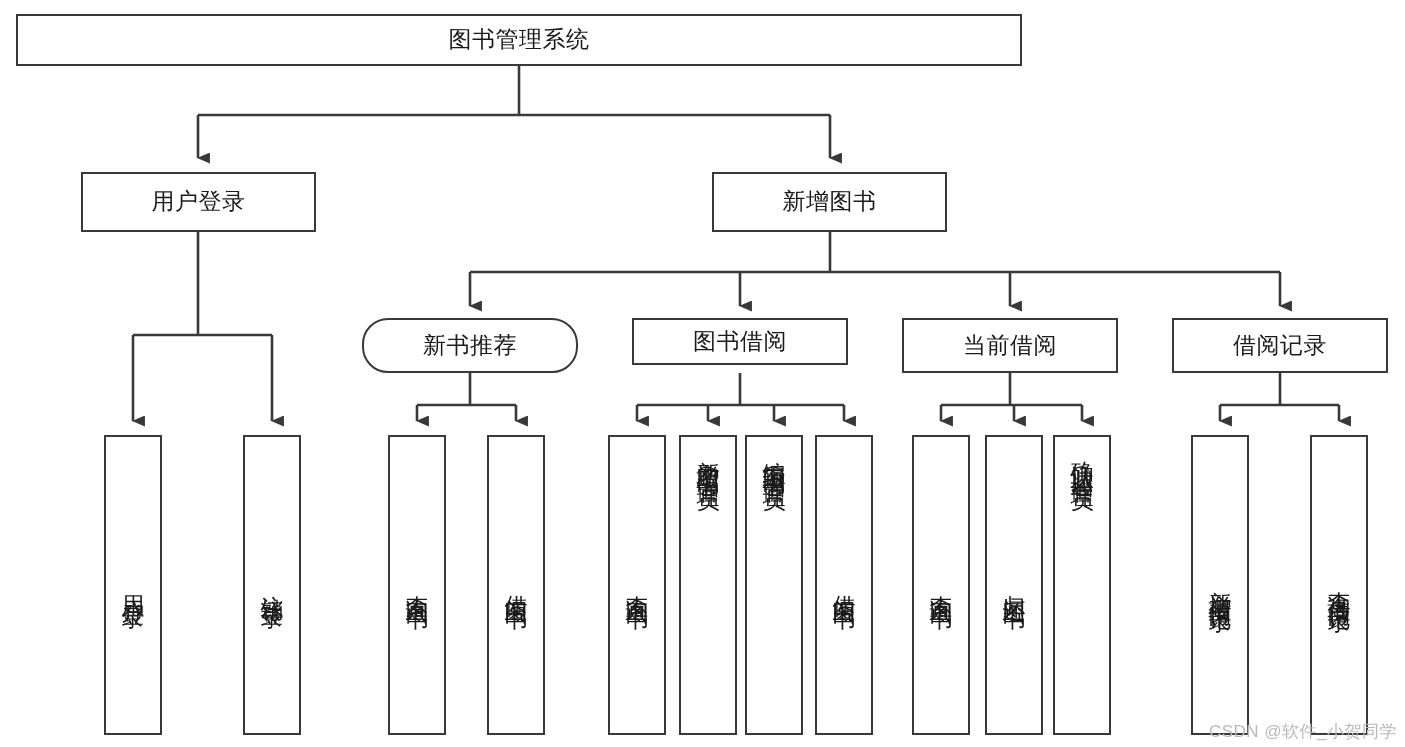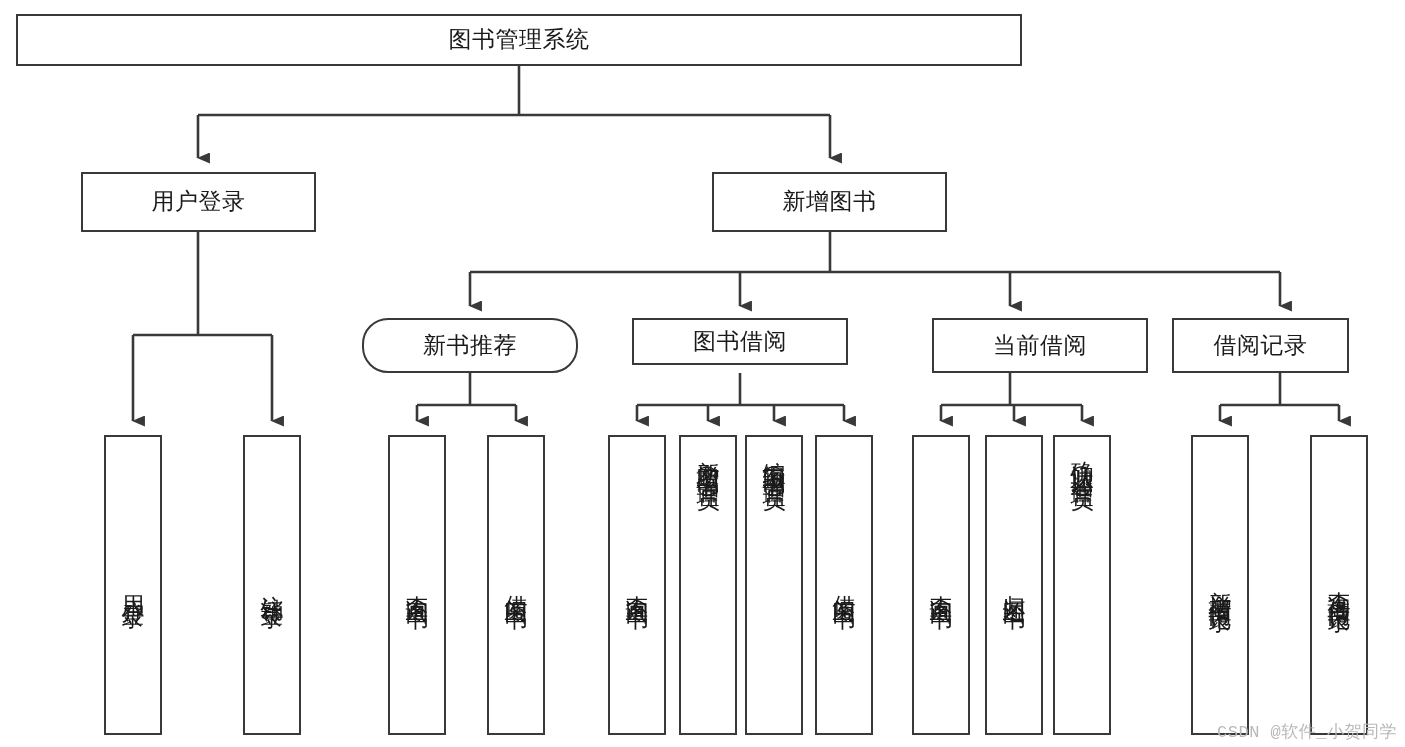--- a/index.html
+++ b/index.html
@@ -61,21 +61,20 @@
   }
   #watermark {
     position: absolute;
     right: 8px;
     bottom: 4px;
     font-size: 17px;
     color: #b9b9b9;
     letter-spacing: 0.5px;
     white-space: nowrap;
     user-select: none;
-    font-family: Liberation Mono, monospace;
   }
 </style>
 </head>
 <body>
 
 <div id="canvas">
 
   <svg id="diagram-svg" viewBox="0 0 1405 747" xmlns="http://www.w3.org/2000/svg">
     <defs>
       <marker id="arrow" viewBox="0 0 10 12" refX="5" refY="11" markerWidth="9" markerHeight="11" orient="auto-start-reverse" markerUnits="userSpaceOnUse">
@@ -139,24 +138,24 @@
       </div>
       <div class="node" style="left: 712px; top: 172px; width: 235px; height: 60px;">
         <span class="node-label">新增图书</span>
       </div>
       <div class="node" style="left: 362px; top: 318px; width: 216px; height: 55px; border-radius: 26px;">
         <span class="node-label">新书推荐</span>
       </div>
       <div class="node" style="left: 632px; top: 318px; width: 216px; height: 47px;">
         <span class="node-label">图书借阅</span>
       </div>
-      <div class="node" style="left: 902px; top: 318px; width: 216px; height: 55px; margin-left: 30px;">
+      <div class="node" style="left: 902px; top: 318px; width: 216px; height: 55px;">
         <span class="node-label">当前借阅</span>
       </div>
-      <div class="node" style="left: 1172px; top: 318px; width: 177px; height: 55px;">
+      <div class="node" style="left: 1172px; top: 318px; width: 216px; height: 55px;">
         <span class="node-label">借阅记录</span>
       </div>
       <div class="node vertical mid" style="left: 104px; top: 435px; width: 58px; height: 300px;">
         <span class="node-label">用户登录</span>
       </div>
       <div class="node vertical mid" style="left: 243px; top: 435px; width: 58px; height: 300px;">
         <span class="node-label">注销登录</span>
       </div>
       <div class="node vertical mid" style="left: 388px; top: 435px; width: 58px; height: 300px;">
         <span class="node-label">查询图书</span>

